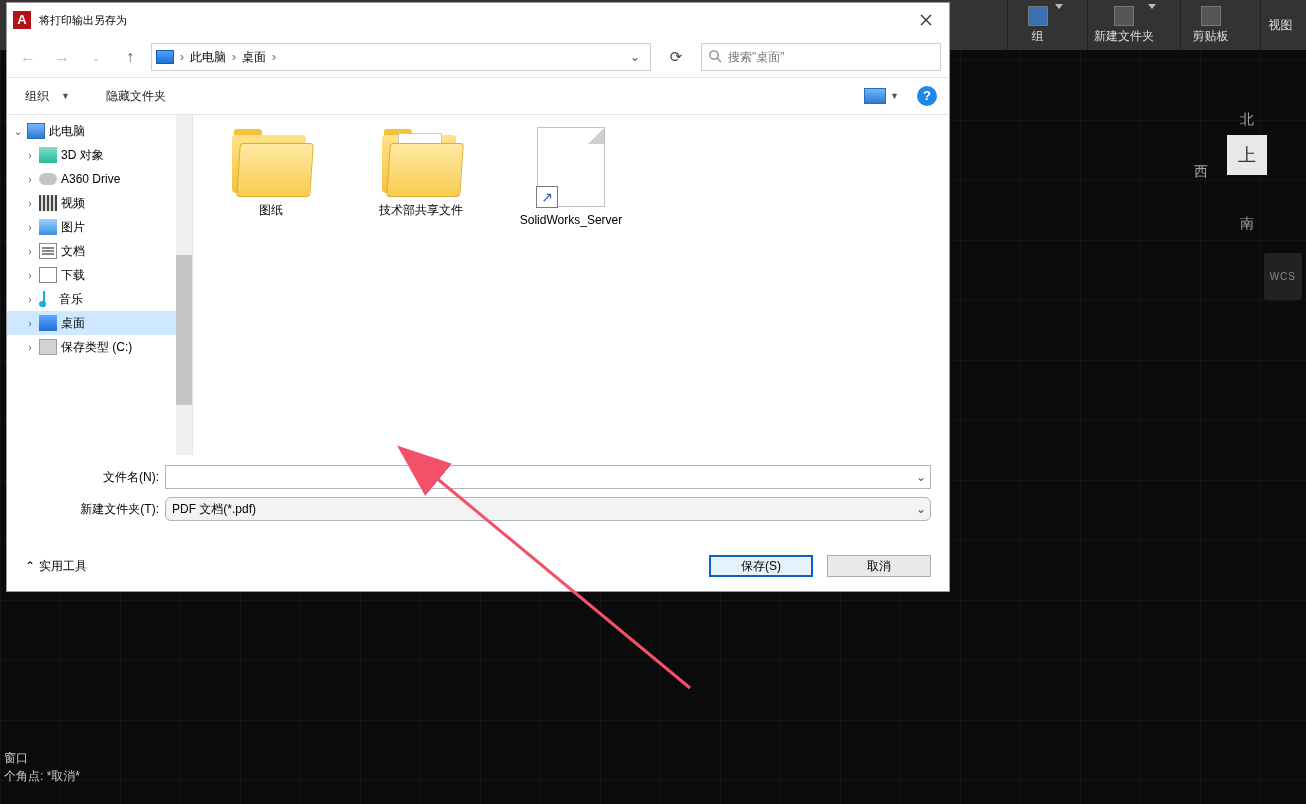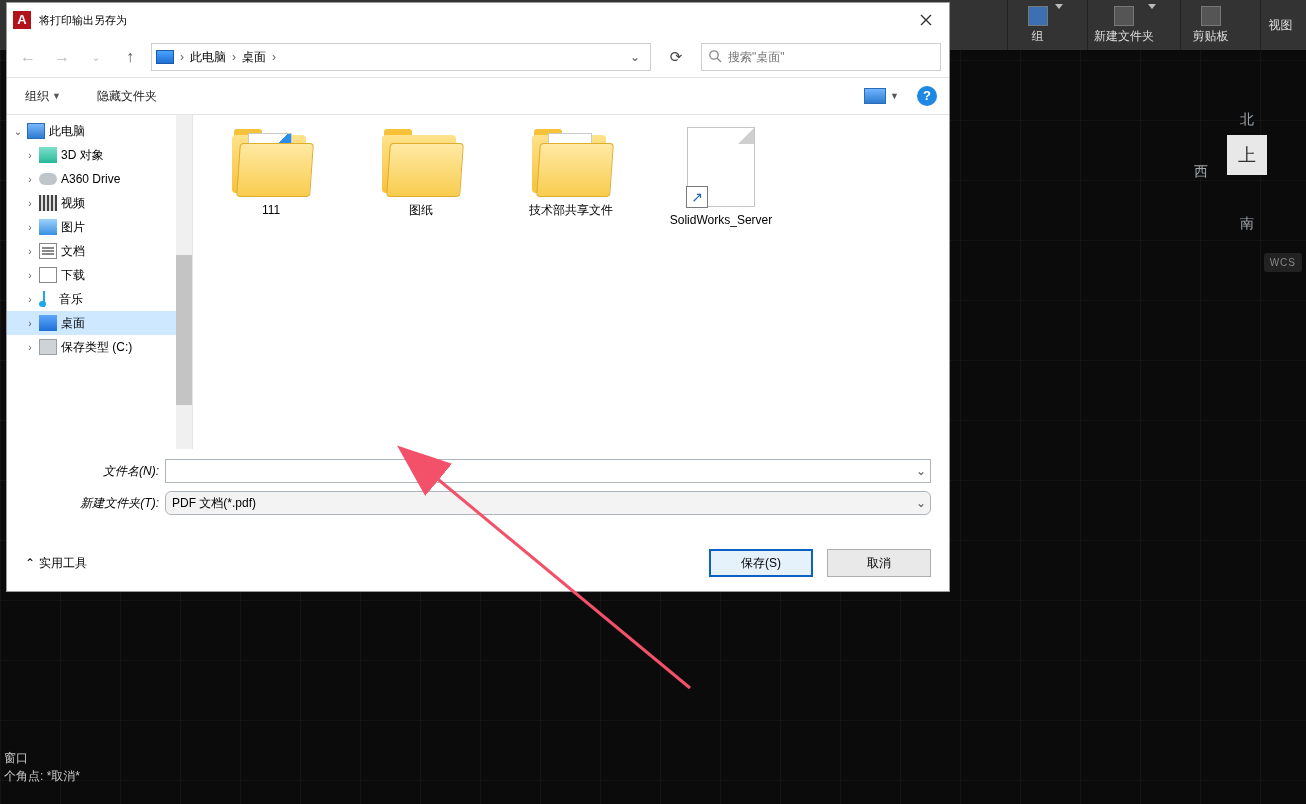--- a/index.html
+++ b/index.html
@@ -20,21 +20,21 @@
   .bottom-txt{position:absolute;left:4px;color:#c8c8c8;font-size:12px;}
   .bt1{top:750px;} .bt2{top:768px;}
 
   
   .viewcube{position:absolute;top:105px;right:4px;width:110px;height:180px;color:#9fa6ac;font-size:14px;text-align:center;}
   .viewcube .cube{width:40px;height:40px;background:#e8e8e8;color:#333;line-height:40px;margin:30px auto 0;font-size:18px;}
   .viewcube .dir{position:absolute;}
   .viewcube .n{top:6px;left:50%;transform:translateX(-50%);} 
   .viewcube .s{top:110px;left:50%;transform:translateX(-50%);} 
   .viewcube .w{top:58px;left:2px;} 
-  .viewcube .wcs{position:absolute;top:148px;right:0;font-size:10px;letter-spacing:1px;color:#888;background:#222;padding:4px 6px;border-radius:3px;}
+  .viewcube .wcs{position:absolute;top:148px;right:0;font-size:10px;letter-spacing:1px;color:#888;background:#222;padding:18px 6px;border-radius:3px;}
   
   
   .dlg{position:absolute;left:6px;top:2px;width:944px;height:590px;background:#fff;border:1px solid #9a9a9a;display:flex;flex-direction:column;font-size:12px;color:#000;}
   .titlebar{height:34px;display:flex;align-items:center;padding-left:6px;}
   .app-ico{width:18px;height:18px;background:#b3121b;color:#fff;font-weight:bold;font-size:13px;text-align:center;line-height:18px;margin-right:8px;}
   .title-txt{font-size:11px;}
   .title-close{margin-left:auto;width:46px;height:100%;display:flex;align-items:center;justify-content:center;font-size:14px;}
 
   .navbar{height:40px;display:flex;align-items:center;padding:0 8px;gap:8px;}
   .nav-arrow{width:26px;text-align:center;color:#555;font-size:16px;}
@@ -42,21 +42,21 @@
   .path-box{flex:1;height:28px;border:1px solid #cfcfcf;display:flex;align-items:center;padding:0 4px;gap:4px;}
   .path-box .mon{width:18px;height:14px;background:linear-gradient(#4aa3ff,#1f6fd4);border:1px solid #1a5aa8;}
   .crumb-sep{color:#666;margin:0 2px;}
   .path-drop{margin-left:auto;color:#555;padding:0 6px;}
   .refresh{width:34px;height:28px;border:1px solid transparent;display:flex;align-items:center;justify-content:center;color:#444;font-size:15px;}
   .searchbox{width:240px;height:28px;border:1px solid #cfcfcf;display:flex;align-items:center;padding:0 6px;color:#888;}
   .searchbox .mag{margin-right:6px;}
   .search-input{border:none;outline:none;flex:1;font-size:12px;}
 
   .toolbar{height:38px;border-top:1px solid #e5e5e5;border-bottom:1px solid #e5e5e5;background:#fff;display:flex;align-items:center;padding:0 12px;color:#1a4b8c;}
-  .toolbar .tbtn{padding:3px 6px;display:flex;align-items:center;gap:3px;color:#222;}
+  .toolbar .tbtn{padding:3px 6px;display:flex;align-items:center;gap:12px;color:#222;}
   .toolbar .sp{width:24px;}
   .toolbar .right{margin-left:auto;display:flex;align-items:center;gap:18px;}
   .view-ico{width:22px;height:16px;background:linear-gradient(#6fb5ff,#2d7bd0);border:1px solid #2a6cb5;}
   .help-ico{width:20px;height:20px;border-radius:50%;background:#1e88e5;color:#fff;font-size:13px;font-weight:bold;text-align:center;line-height:20px;}
 
   .body{flex:1;display:flex;min-height:0;}
   .tree{width:186px;border-right:1px solid #e5e5e5;overflow:hidden;position:relative;padding-top:4px;}
   .tree .scroll-track{position:absolute;top:0;right:0;width:16px;height:100%;background:#f0f0f0;}
   .tree .scroll-thumb{position:absolute;right:0;top:140px;width:16px;height:150px;background:#c4c4c4;}
   .tree-row{height:24px;display:flex;align-items:center;padding-left:4px;gap:2px;white-space:nowrap;width:170px;}
@@ -84,28 +84,28 @@
   .folder-tab{position:absolute;left:6px;top:2px;width:28px;height:10px;background:#f6c23a;border-radius:3px 3px 0 0;}
   .folder-front{position:absolute;left:10px;top:16px;width:74px;height:54px;background:linear-gradient(#ffe9a3,#f8cc4f);border-radius:4px;border:1px solid #e0ad2c;transform:skewX(-4deg);}
   .paper{position:absolute;left:20px;top:6px;width:44px;height:56px;background:#fff;border:1px solid #c9c9c9;}
   .paper.blue{background:linear-gradient(135deg,#fff 40%,#2a8fe8 40%);}
   .file-ico{width:68px;height:80px;background:#fff;border:1px solid #c4c4c4;position:relative;}
   .file-ico .corner{position:absolute;top:0;right:0;width:16px;height:16px;background:linear-gradient(135deg,#fff 48%,#cfcfcf 52%);}
   .file-ico .shortcut{position:absolute;left:-2px;bottom:-2px;width:22px;height:22px;background:#fff;border:1px solid #7a7a7a;display:flex;align-items:center;justify-content:center;color:#2a5fb0;font-size:14px;}
 
   .bottom{border-top:0;padding:10px 18px 14px 18px;}
   .form-row{display:flex;align-items:center;margin-bottom:8px;}
-  .form-row label{width:140px;text-align:right;padding-right:6px;font-style:italic;}
+  .form-row label{width:140px;text-align:right;padding-right:6px;}
   .combo{flex:1;height:24px;border:1px solid #aeb4bb;display:flex;align-items:center;padding:0 6px;background:#fff;position:relative;}
   .combo .cd{position:absolute;right:4px;color:#555;}
   .combo.type{background:#f3f3f3;border-radius:6px;}
   .btn-row{display:flex;justify-content:space-between;align-items:center;margin-top:34px;}
   .hide-folders{display:flex;align-items:center;gap:4px;}
   .buttons{display:flex;gap:14px;}
-  .btn{width:104px;height:28px;border:1px solid #adadad;background:#e9e9e9;display:flex;align-items:center;justify-content:center;}
+  .btn{width:104px;height:22px;border:1px solid #adadad;background:#e9e9e9;display:flex;align-items:center;justify-content:center;}
   .btn.primary{border:2px solid #0b61c4;background:#e5f1fb;}
 
   
   .anno-svg{position:absolute;left:0;top:0;pointer-events:none;}
 </style>
 </head>
 <body>
 
 <div class="acad-bg"></div>
 
@@ -251,29 +251,20 @@
             <span>保存类型 (C:)</span>
           </div>
         </div>
     </div>
 
     <div class="files" id="files">
         <div class="file">
           <div class="folder-ico">
             <div class="folder-tab"></div>
             <div class="folder-back"></div>
-            <div class="paper blue"></div>
-            <div class="folder-front"></div>
-          </div>
-          <div class="fname">111</div>
-        </div>
-        <div class="file">
-          <div class="folder-ico">
-            <div class="folder-tab"></div>
-            <div class="folder-back"></div>
             <div class="folder-front"></div>
           </div>
           <div class="fname">图纸</div>
         </div>
         <div class="file">
           <div class="folder-ico">
             <div class="folder-tab"></div>
             <div class="folder-back"></div>
             <div class="paper"></div>
             <div class="folder-front"></div>

